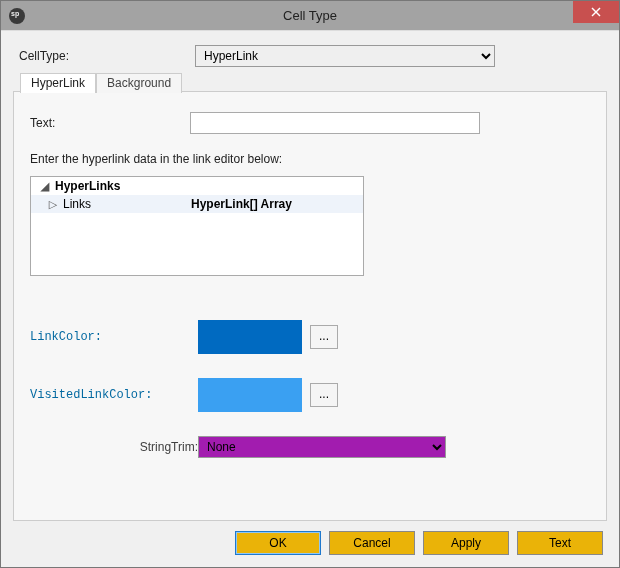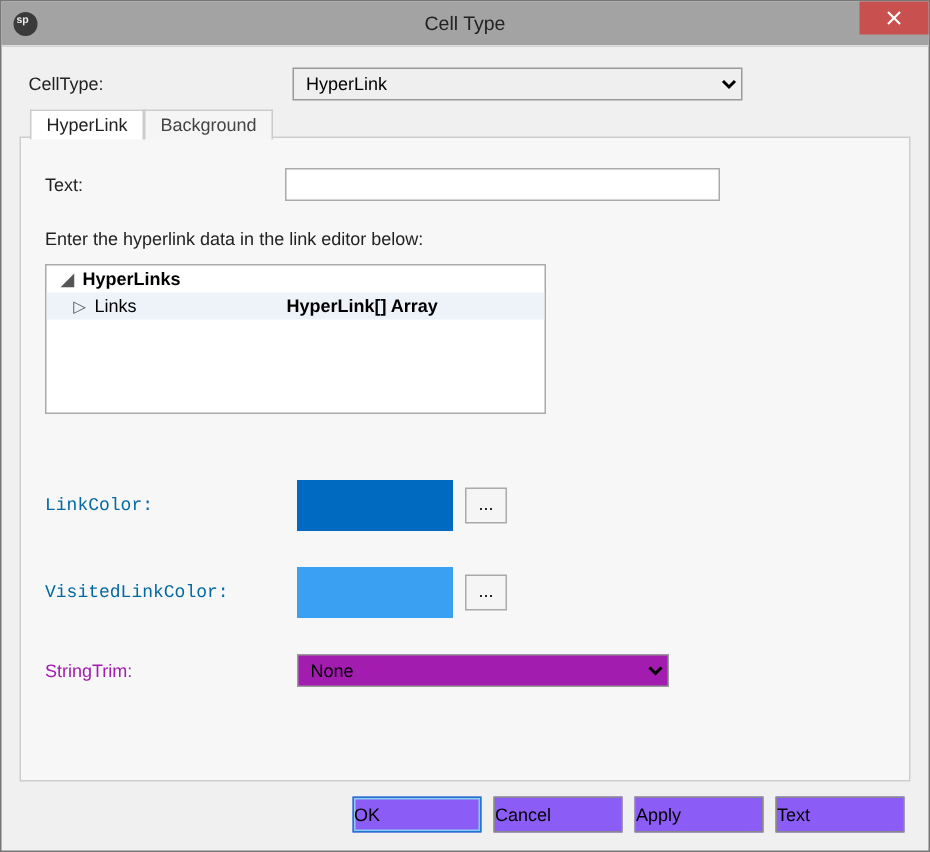--- a/index.html
+++ b/index.html
@@ -31,24 +31,24 @@
   .treerow.header { font-weight: bold; }
   .treerow.childrow { background: #eef3fa; }
   .tree-toggle { width: 12px; text-align: center; color: #555; font-size: 11px; margin: 0 4px 0 8px; }
   .tree-name { width: 140px; }
   .tree-val { font-weight: bold; }
   .color-row { display: flex; align-items: center; margin-bottom: 24px; }
   .color-row .lbl { width: 168px; color: #0369a1; font-family: Liberation Mono, monospace; }
   .swatch { width: 104px; height: 34px; }
   .ell-btn { width: 28px; height: 24px; margin-left: 8px; border: 1px solid #aaa; background: #f5f5f5; text-align: center; line-height: 20px; cursor: default; }
   .row-trim { display: flex; align-items: center; margin-top: 6px; }
-  .row-trim .lbl { width: 168px; color: #a21caf; }
+  .row-trim .lbl { width: 168px; color: #404040; text-align: right; }
   .row-trim select { width: 248px; height: 22px; border: 1px solid #999; background: #a21caf; padding: 0 4px; }
   .buttons { display: flex; justify-content: flex-end; gap: 8px; padding: 10px 4px 0 4px; }
-  .btn { width: 86px; height: 24px; border: 1px solid #888; background: #8b5cf6; text-align: left; line-height: 22px; cursor: default; }
+  .btn { width: 86px; height: 24px; border: 1px solid #888; background: #eab308; text-align: center; line-height: 22px; cursor: default; }
   .btn.default { border: 1px solid #1e78cd; box-shadow: inset 0 0 0 1px #8fc7f4; }
 </style>
 </head>
 <body>
 
 <div class="window">
   <div class="titlebar">
     <div class="appicon"></div>
     <div class="title">Cell Type</div>
     <div class="closebtn">

